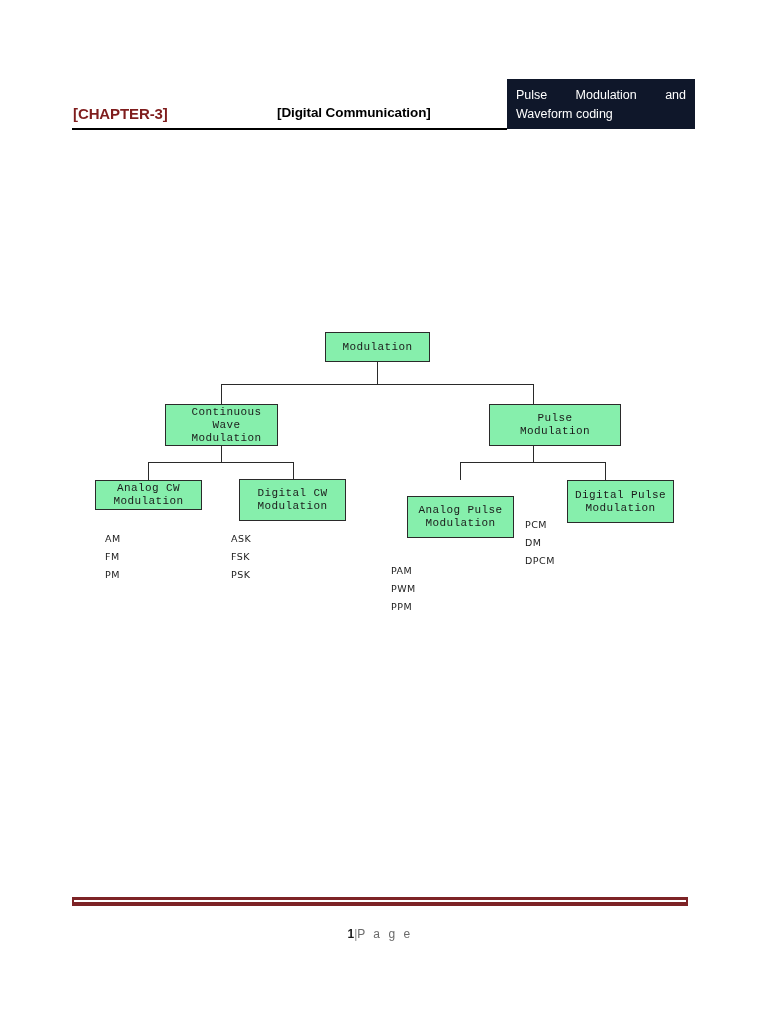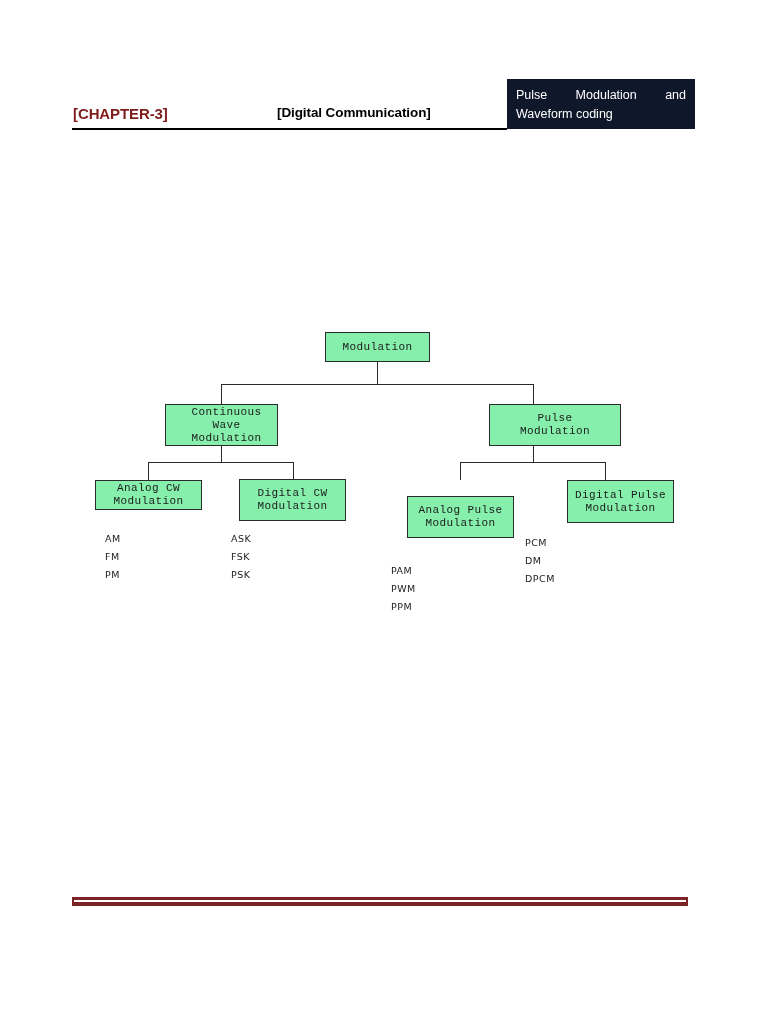--- a/index.html
+++ b/index.html
@@ -240,24 +240,27 @@
 
     <div class="leaf-list" style="left:25px; top:210px;">AM
 FM
 PM</div>
     <div class="leaf-list" style="left:151px; top:210px;">ASK
 FSK
 PSK</div>
     <div class="leaf-list" style="left:311px; top:210px;margin-top:32px;">PAM
 PWM
 PPM</div>
-    <div class="leaf-list" style="left:445px; top:214px;">PCM
+    <div class="leaf-list" style="left:445px; top:196px;">PCM
 DM
 DPCM</div>
   </div>
 
   <div class="footer">
     <div class="footer-rule-outer">
       <div class="footer-rule-inner"></div>
     </div>
+    <div class="footer-page">
+      <span class="num">1</span><span class="sep">|</span><span class="word">P a g e</span>
+    </div>
   </div>
 
 </div>
 
 </body></html>

